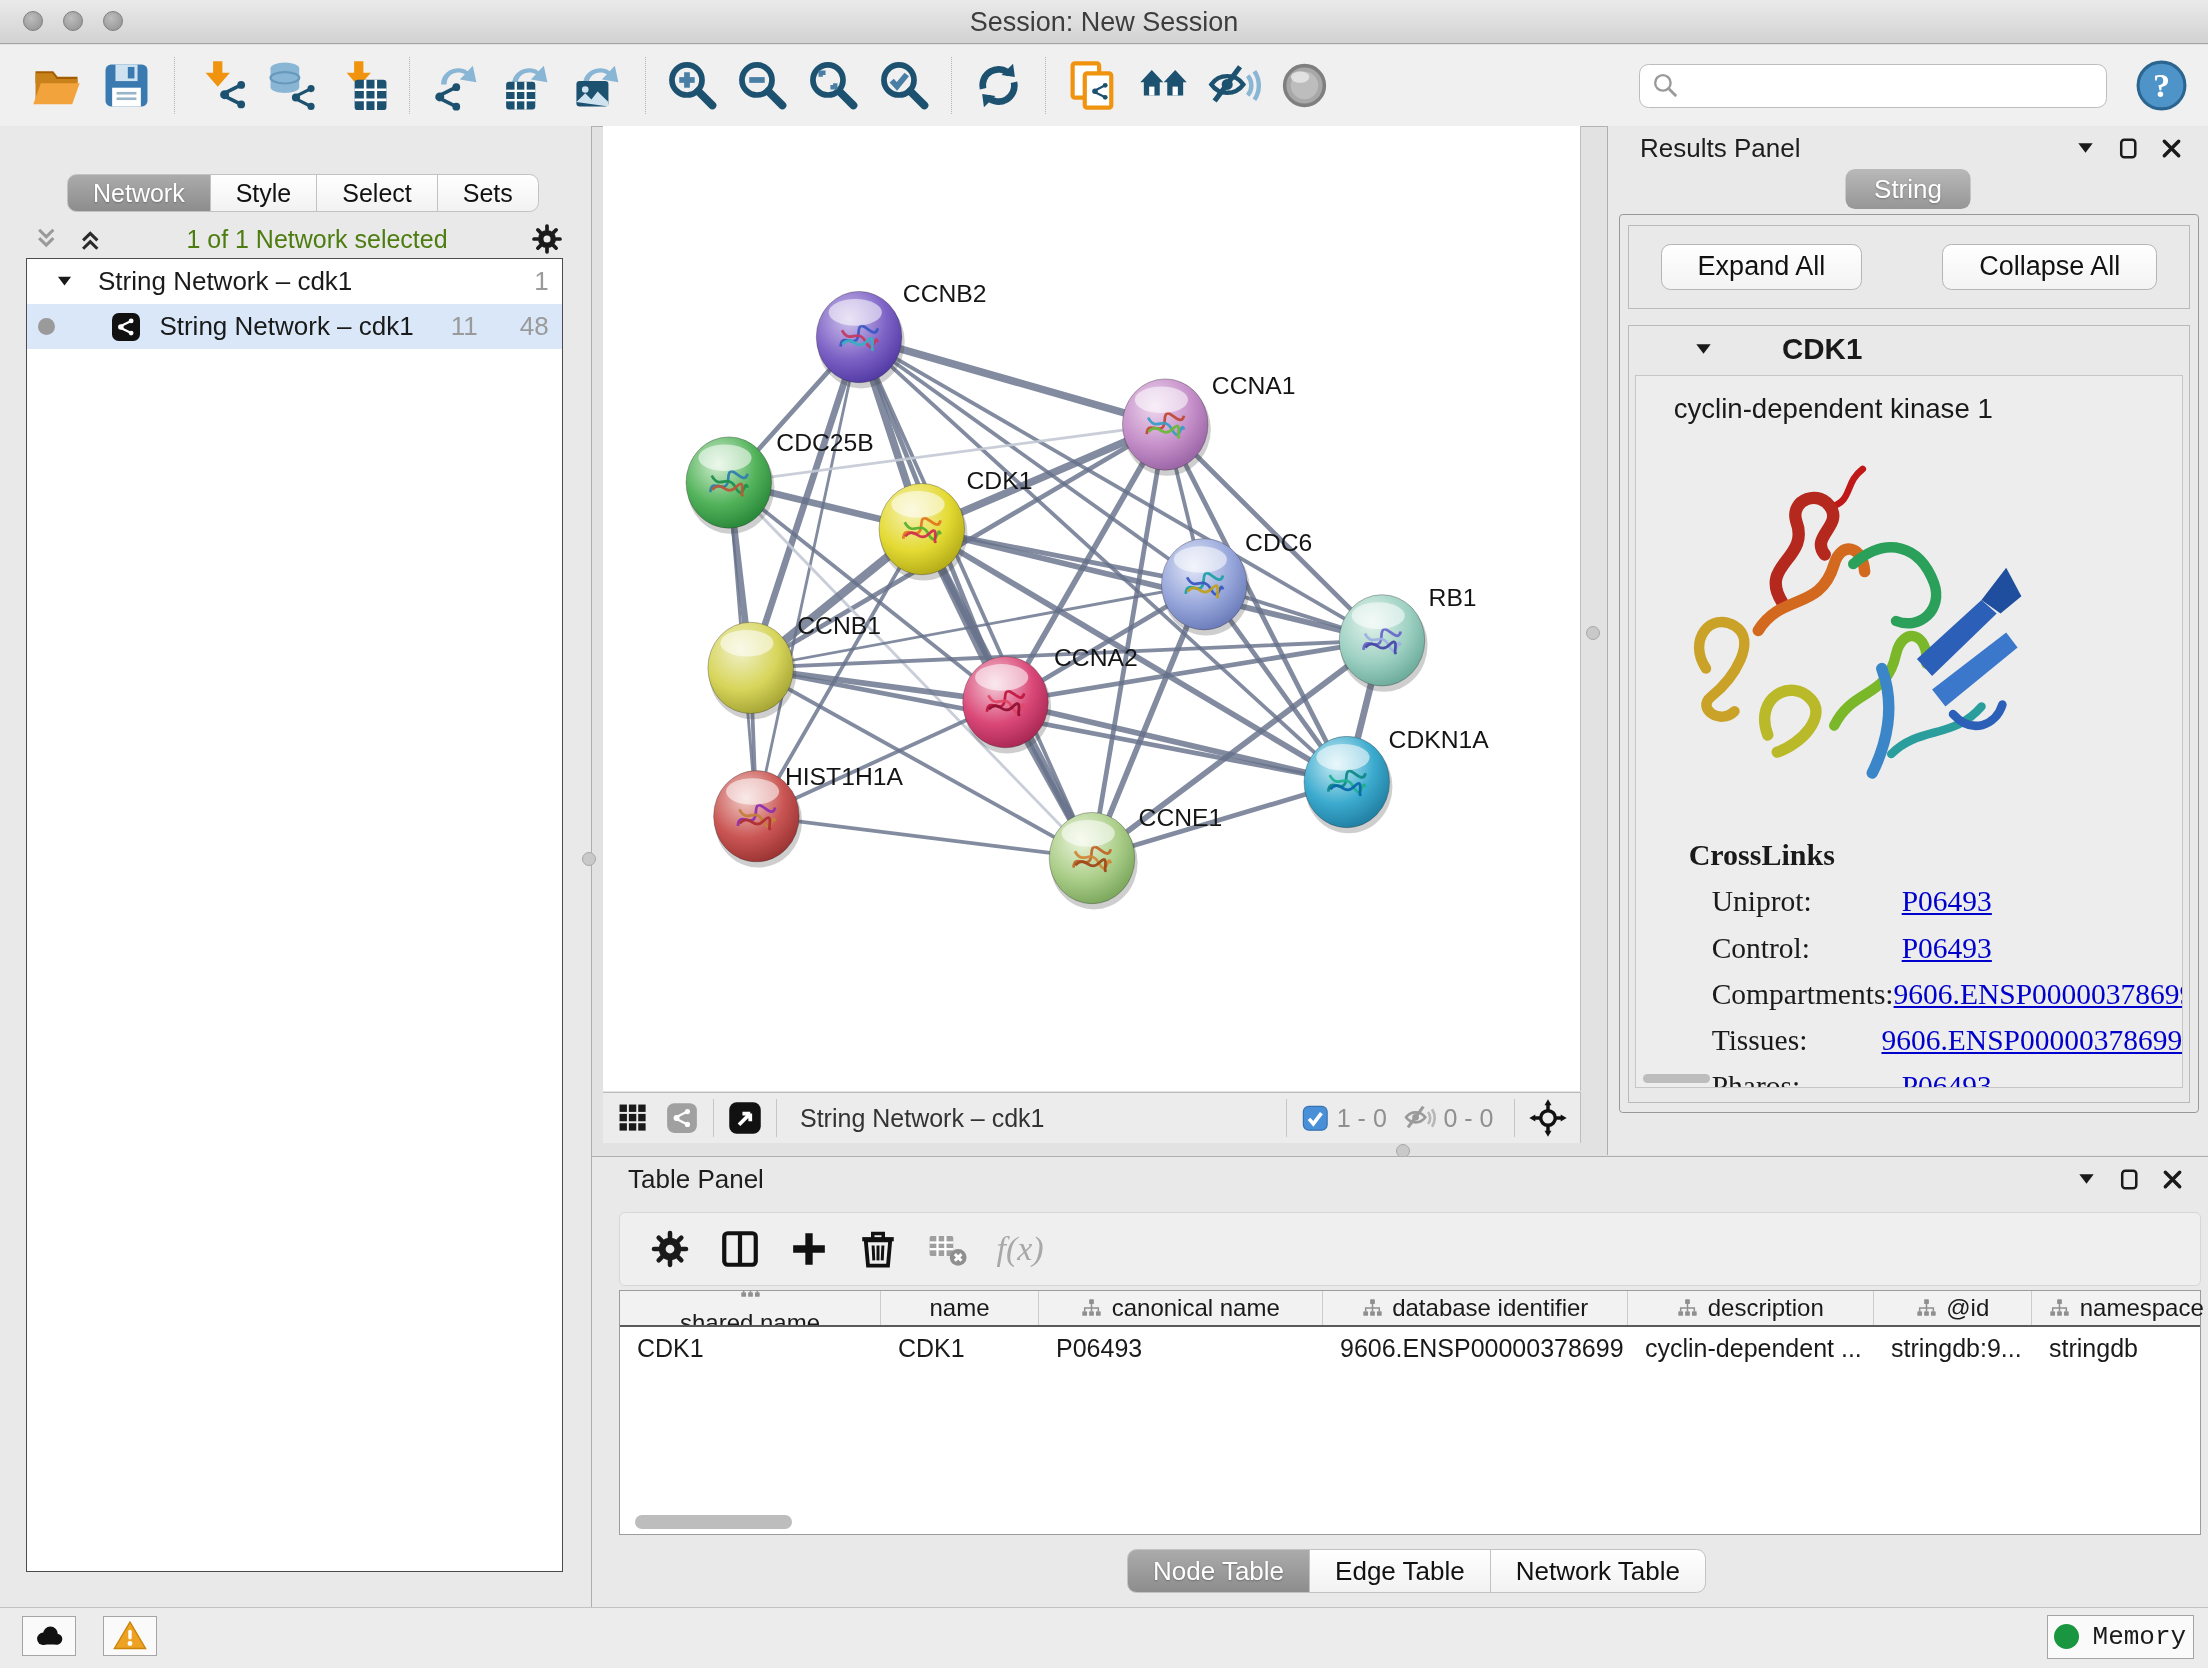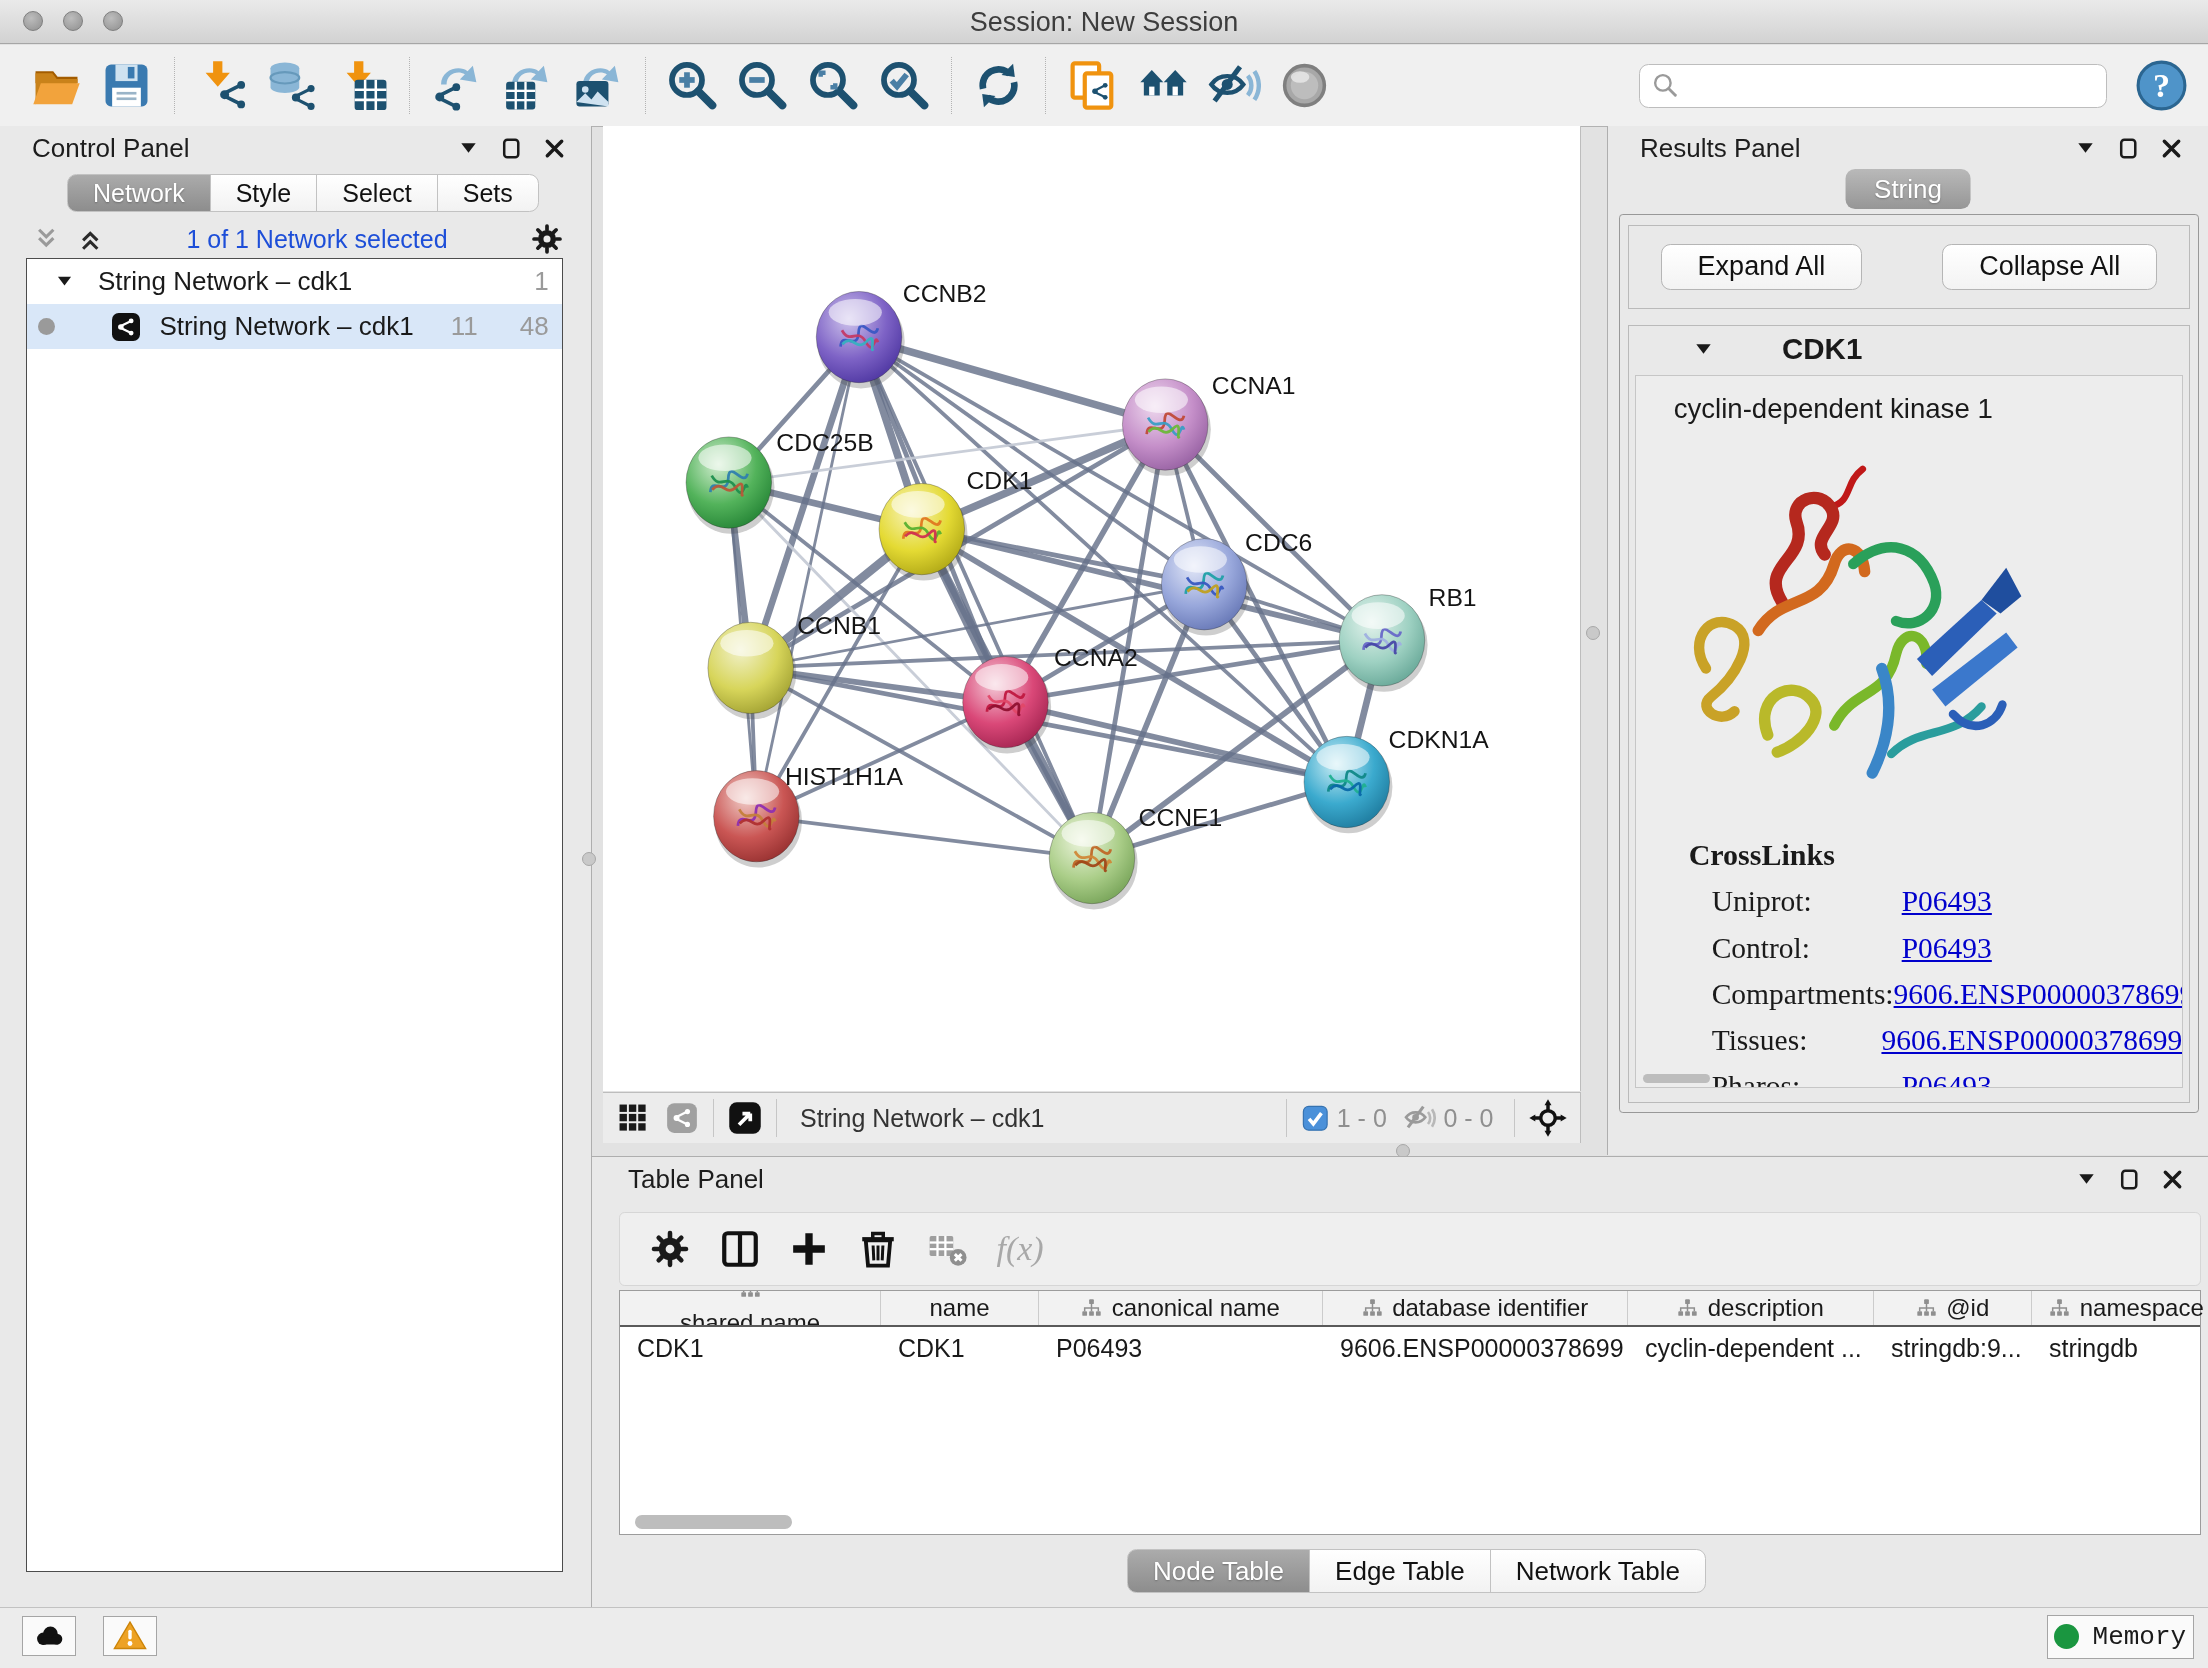--- a/index.html
+++ b/index.html
@@ -41,21 +41,21 @@
     background:linear-gradient(#ffffff,#f2f2f2); border:1px solid #c2c2c2; margin-left:-1px; color:#111; }
   .seg .tab:first-child { border-radius:9.5px 0 0 9.5px; margin-left:0; }
   .seg .tab:last-child { border-radius:0 9.5px 9.5px 0; }
   .seg .tab.sel { background:linear-gradient(#ababab,#8d8d8d); color:#fff; text-shadow:0 1px 1.9px #6e6e6e; }
 
   
   .control-panel { position:absolute; left:0; top:126px; width:592px; height:1481px;
     background:#e9e9e9; border-right:1px solid #aeaeae; }
   .cp-tabs { position:absolute; left:67px; top:48px; }
   .cp-sub { position:absolute; left:0; right:0; top:91px; height:44px; display:flex; align-items:center; padding:0 27px 0 32px; }
-  .cp-sub .sel-status { flex:1; text-align:center; font-size:25px; color:#1d4ed8; }
+  .cp-sub .sel-status { flex:1; text-align:center; font-size:25px; color:#4d7c0f; }
   .cp-tree { position:absolute; left:26px; top:132px; width:537px; height:1314px;
     background:#fff; border:1.9px solid #4c4c4c; }
   .tree-row { height:45px; display:flex; align-items:center; font-size:26px; }
   .tree-row .count { color:#9a9a9a; }
   .tree-row.root { padding-left:27px; }
   .tree-row.root .lbl { margin-left:23px; }
   .tree-row.root .count { margin-left:auto; margin-right:13.3px; }
   .tree-row.child { background:#d9e7f8; padding-left:11.4px; }
   .tree-row.child .dot { width:17px; height:17px; border-radius:50%; background:#9a9a9a; }
   .tree-row.child .share-badge { margin-left:55px; }
@@ -371,40 +371,20 @@
     <span class="icon">
         <svg width="53" height="53" viewBox="0 0 24 24">
           <circle cx="12" cy="12" r="10.6" fill="#4f94c9" stroke="#2b6691" stroke-width="1.4"></circle>
           <text x="12" y="17.2" font-size="15.5" font-weight="bold" fill="#ffffff" text-anchor="middle" font-family="'Liberation Serif',serif">?</text>
         </svg>
       </span>
   </div>
 </div>
 
 <div class="control-panel">
-  <div class="phdr">
-    <span class="ptitle">Control Panel</span>
-    <span class="picons">
-      <span class="icon">
-          <svg width="23" height="23" viewBox="0 0 24 24">
-            <path d="M4.5 6.5h15l-7.5 10z" fill="#1a1a1a"></path>
-          </svg>
-        </span>
-      <span class="icon">
-          <svg width="25" height="25" viewBox="0 0 24 24">
-            <rect x="5" y="3.5" width="13.5" height="17" rx="3" fill="none" stroke="#1a1a1a" stroke-width="2.4"></rect>
-          </svg>
-        </span>
-      <span class="icon">
-          <svg width="23" height="23" viewBox="0 0 24 24">
-            <path d="M4.5 4.5L19.5 19.5M19.5 4.5L4.5 19.5" stroke="#1a1a1a" stroke-width="3.6" stroke-linecap="round"></path>
-          </svg>
-        </span>
-    </span>
-  </div>
   <div class="seg cp-tabs">
     <div class="tab sel">Network</div>
     <div class="tab">Style</div>
     <div class="tab">Select</div>
     <div class="tab">Sets</div>
   </div>
   <div class="cp-sub">
     <span class="icon">
         <svg width="28.5" height="28.5" viewBox="0 0 24 24">
           <g fill="none" stroke="#9a9a9a" stroke-width="2.6">

